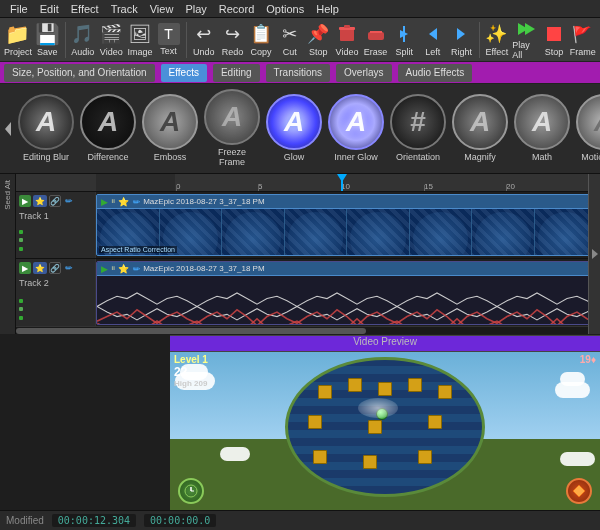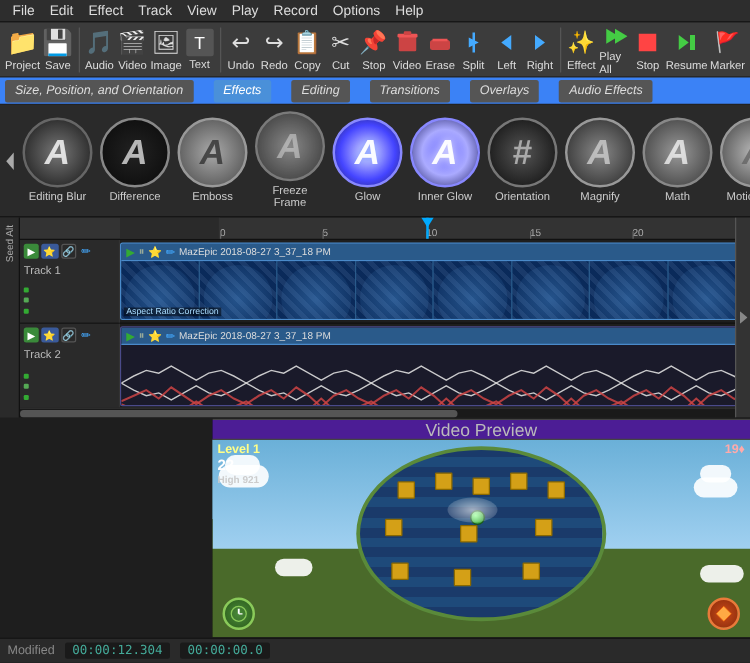--- a/index.html
+++ b/index.html
@@ -63,28 +63,27 @@
     }
     .tb-sep {
       width: 1px;
       height: 36px;
       background: #555;
       margin: 0 2px;
     }
 
     
     #tabs-row {
-      background: #3b82f6;
+      background: #a21caf;
       display: flex;
       align-items: center;
       height: 22px;
       border-bottom: 1px solid #222;
       padding: 0 4px;
-      gap: 16px;
-      font-style: italic;
+      gap: 6px;
     }
     .tab-btn {
       padding: 2px 8px;
       background: #555;
       border-radius: 2px;
       cursor: pointer;
       font-size: 10px;
       color: #ddd;
       height: 18px;
       line-height: 14px;
@@ -317,26 +316,25 @@
     #video-preview-area {
       position: absolute;
       bottom: 20px;
       left: 170px;
       right: 0;
       height: 175px;
       background: #000;
       border-top: 1px solid #444;
     }
     #preview-title {
-      background: #4c1d95;
+      background: #6d28d9;
       height: 16px;
       display: flex;
-      align-items: center;
       justify-content: center;
-      font-size: 14px;
+      font-size: 10px;
       color: #bbb;
       border-bottom: 1px solid #444;
     }
     #preview-content {
       height: calc(100% - 16px);
       background: linear-gradient(180deg, #87CEEB 0%, #87CEEB 40%, #4a6a2a 40%);
       position: relative;
       overflow: hidden;
     }
 
@@ -614,32 +612,23 @@
   <div class="tb-btn">
     <div class="tb-icon">
       <svg width="20" height="20" viewBox="0 0 20 20">
           <rect x="3" y="3" width="14" height="14" fill="#f44"></rect>
         </svg>
     </div>
     <span>Stop</span>
   </div>
   <div class="tb-btn">
     <div class="tb-icon">
-      <svg width="20" height="20" viewBox="0 0 20 20">
-          <polygon points="4,4 12,10 4,16" fill="#4c4"></polygon>
-          <rect x="13" y="4" width="4" height="12" fill="#4c4"></rect>
-        </svg>
-    </div>
-    <span>Resume</span>
-  </div>
-  <div class="tb-btn">
-    <div class="tb-icon">
         <span style="font-size:16px;">🚩</span>
       </div>
-    <span>Marker</span>
+    <span>Frame</span>
   </div>
 </div>
 
 <div id="tabs-row">
   <div class="tab-btn">Size, Position, and Orientation</div>
   <div class="tab-btn active">Effects</div>
   <div class="tab-btn">Editing</div>
   <div class="tab-btn">Transitions</div>
   <div class="tab-btn">Overlays</div>
   <div class="tab-btn">Audio Effects</div>
@@ -889,21 +878,21 @@
 
       <div class="player-ball" style="left:88px;top:48px;"></div>
 
       <div style="position:absolute;left:70px;top:38px;width:40px;height:20px;background:radial-gradient(ellipse,rgba(255,255,255,0.6),transparent);border-radius:50%;"></div>
     </div>
 
     <div class="game-hud-top">
       <div style="display:flex;flex-direction:column;">
         <span style="font-size:10px;color:#ffff88;">Level 1</span>
         <span style="font-size:12px;">22</span>
-        <span style="font-size:8px;color:#ccc;">High 921</span>
+        <span style="font-size:8px;color:#ccc;">High 209</span>
       </div>
       <div style="font-size:10px;color:#ffaaaa;">19♦</div>
     </div>
 
     <div style="position:absolute;bottom:6px;left:8px;width:26px;height:26px;border-radius:50%;background:radial-gradient(circle,#4a8a3a,#2a5a1a);border:2px solid #8aca5a;display:flex;align-items:center;justify-content:center;">
       <svg width="14" height="14" viewBox="0 0 14 14">
           <circle cx="7" cy="7" r="6" fill="none" stroke="#8aca5a" stroke-width="1"></circle>
           <line x1="7" y1="7" x2="7" y2="3" stroke="#fff" stroke-width="1.5"></line>
           <line x1="7" y1="7" x2="10" y2="7" stroke="#fff" stroke-width="1"></line>
         </svg>

